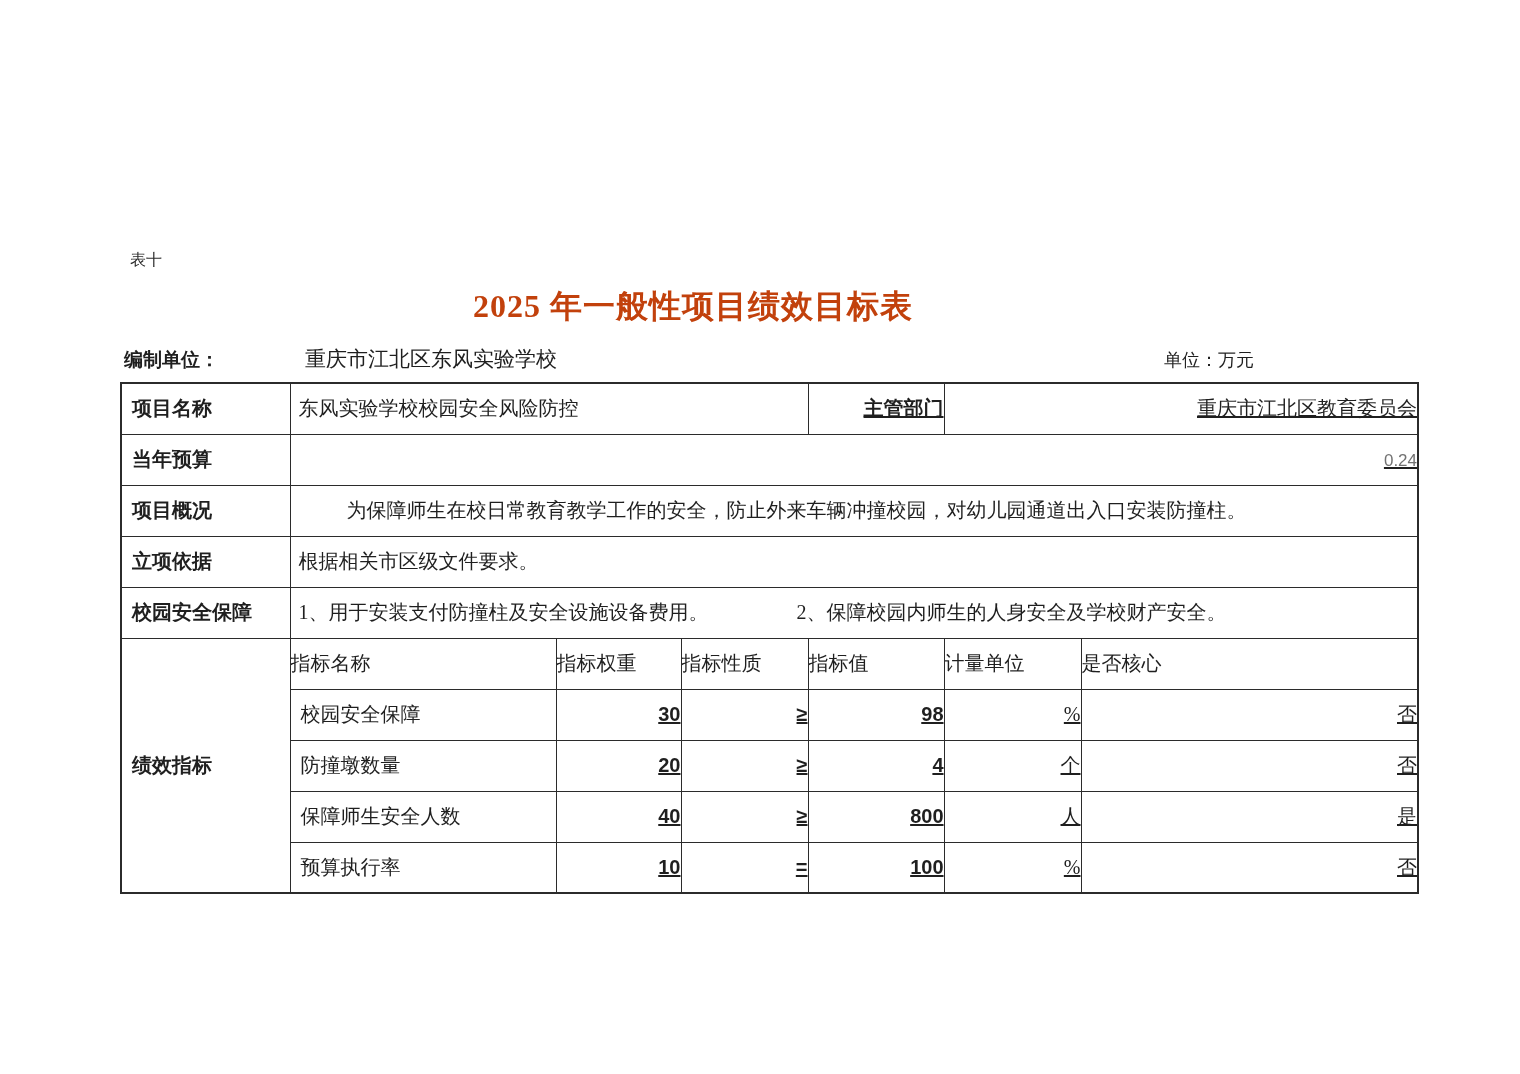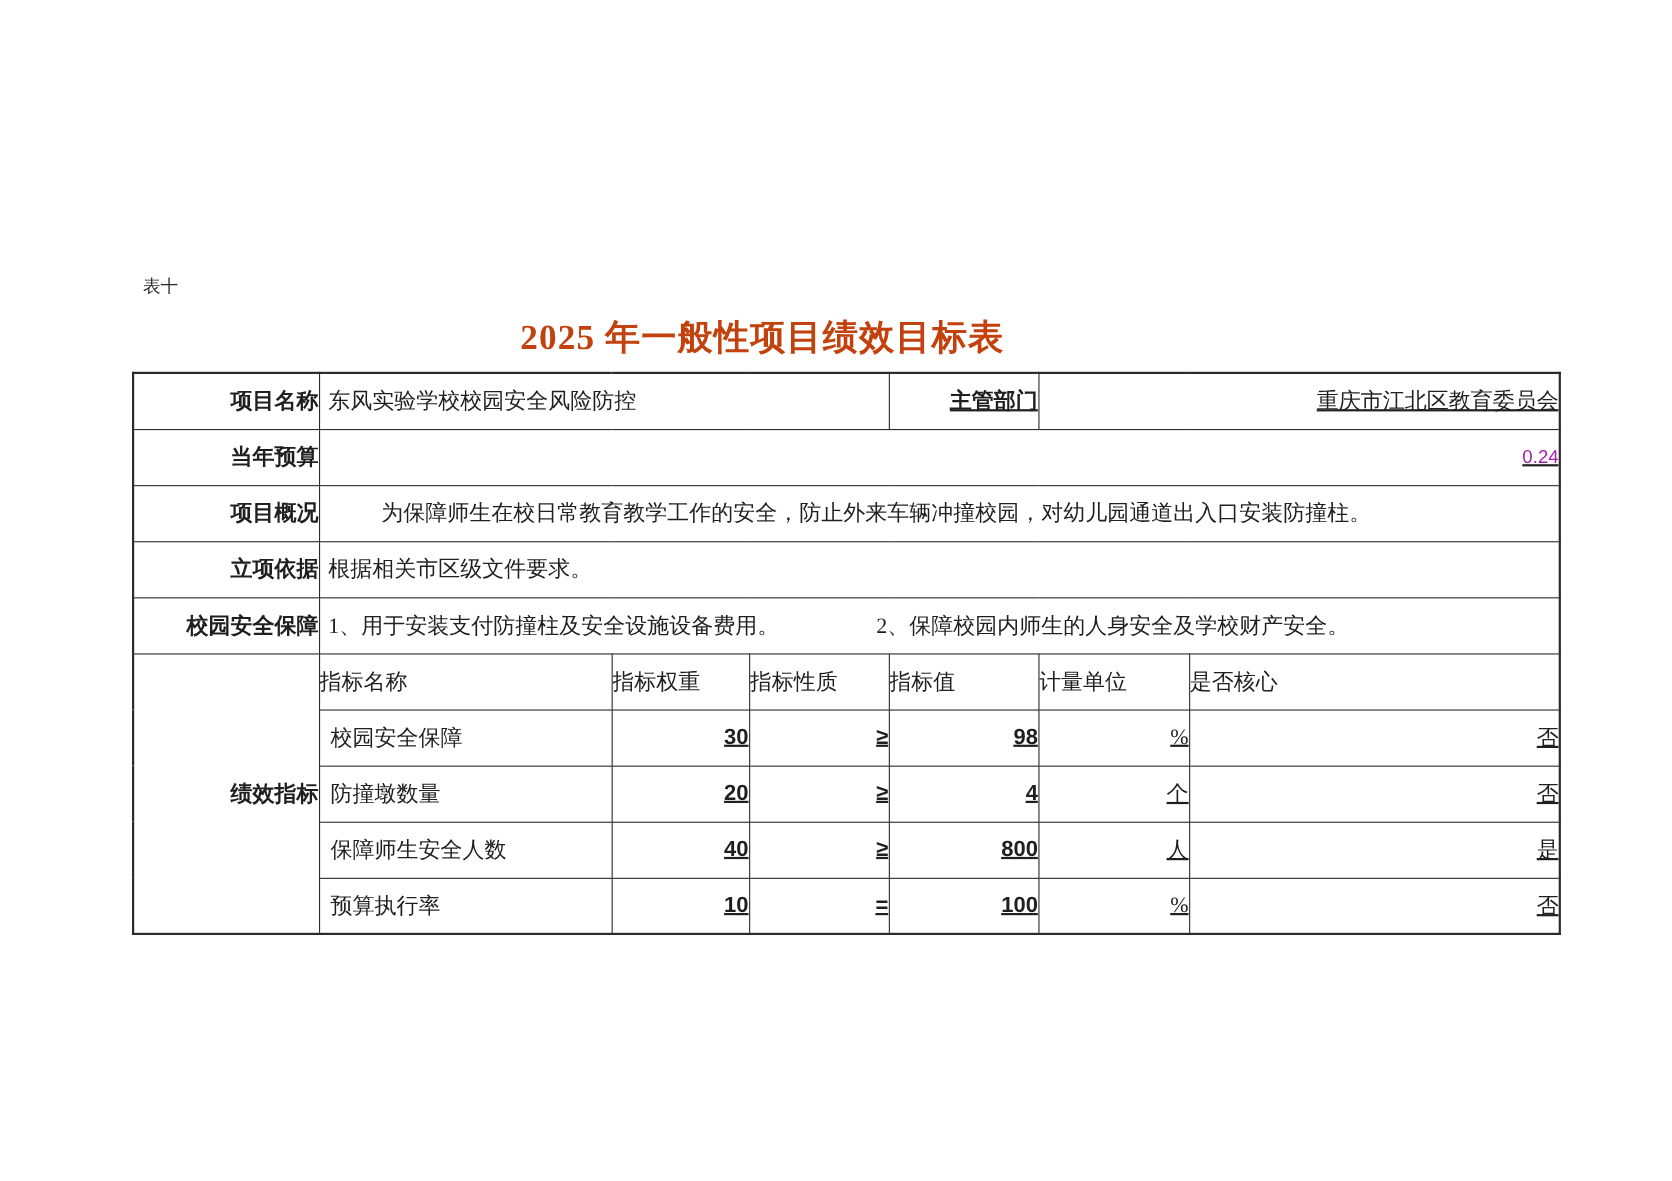--- a/index.html
+++ b/index.html
@@ -49,51 +49,59 @@
   table.form td {
     border: 1px solid #2b2b2b;
     height: 51px;
     vertical-align: middle;
     font-size: 20px;
     overflow: hidden;
     white-space: nowrap;
   }
   td.label {
     font-weight: 700;
-    text-align: right;
+    padding-left: 10px;
+    text-align: left;
   }
   td.val-left  { text-align: left; padding-left: 8px; }
   td.center    { text-align: right; text-decoration: underline; }
   td.indent {
     padding-left: 8px;
     text-indent: 2.4em;
   }
   td.header-cell { font-weight: 400; text-align: left; }
   .num {
     font-family: "Liberation Sans", "DejaVu Sans", sans-serif;
     font-weight: 700;
     font-size: 20px;
   }
   .num-light {
     font-family: "Liberation Sans", "DejaVu Sans", sans-serif;
     font-weight: 400;
     font-size: 17px;
-    color: #a21caf;
+    color: #737373;
   }
   .goal-2 { margin-left: 88px; margin-top: 40px; }
 </style>
 </head>
 <body>
 
 <div class="sheet">
 
   <div class="table-tag">表十</div>
 
   <div class="doc-title">2025 年一般性项目绩效目标表</div>
 
+  <div class="meta-row">
+    <div class="meta-left">
+      <span class="meta-label">编制单位：</span>
+      <span class="meta-value">重庆市江北区东风实验学校</span>
+    </div>
+    <span class="unit-note">单位：万元</span>
+  </div>
 
   <table class="form">
     <colgroup>
       <col style="width:169px">
       <col style="width:266px">
       <col style="width:125px">
       <col style="width:127px">
       <col style="width:136px">
       <col style="width:137px">
       <col style="width:337px">

